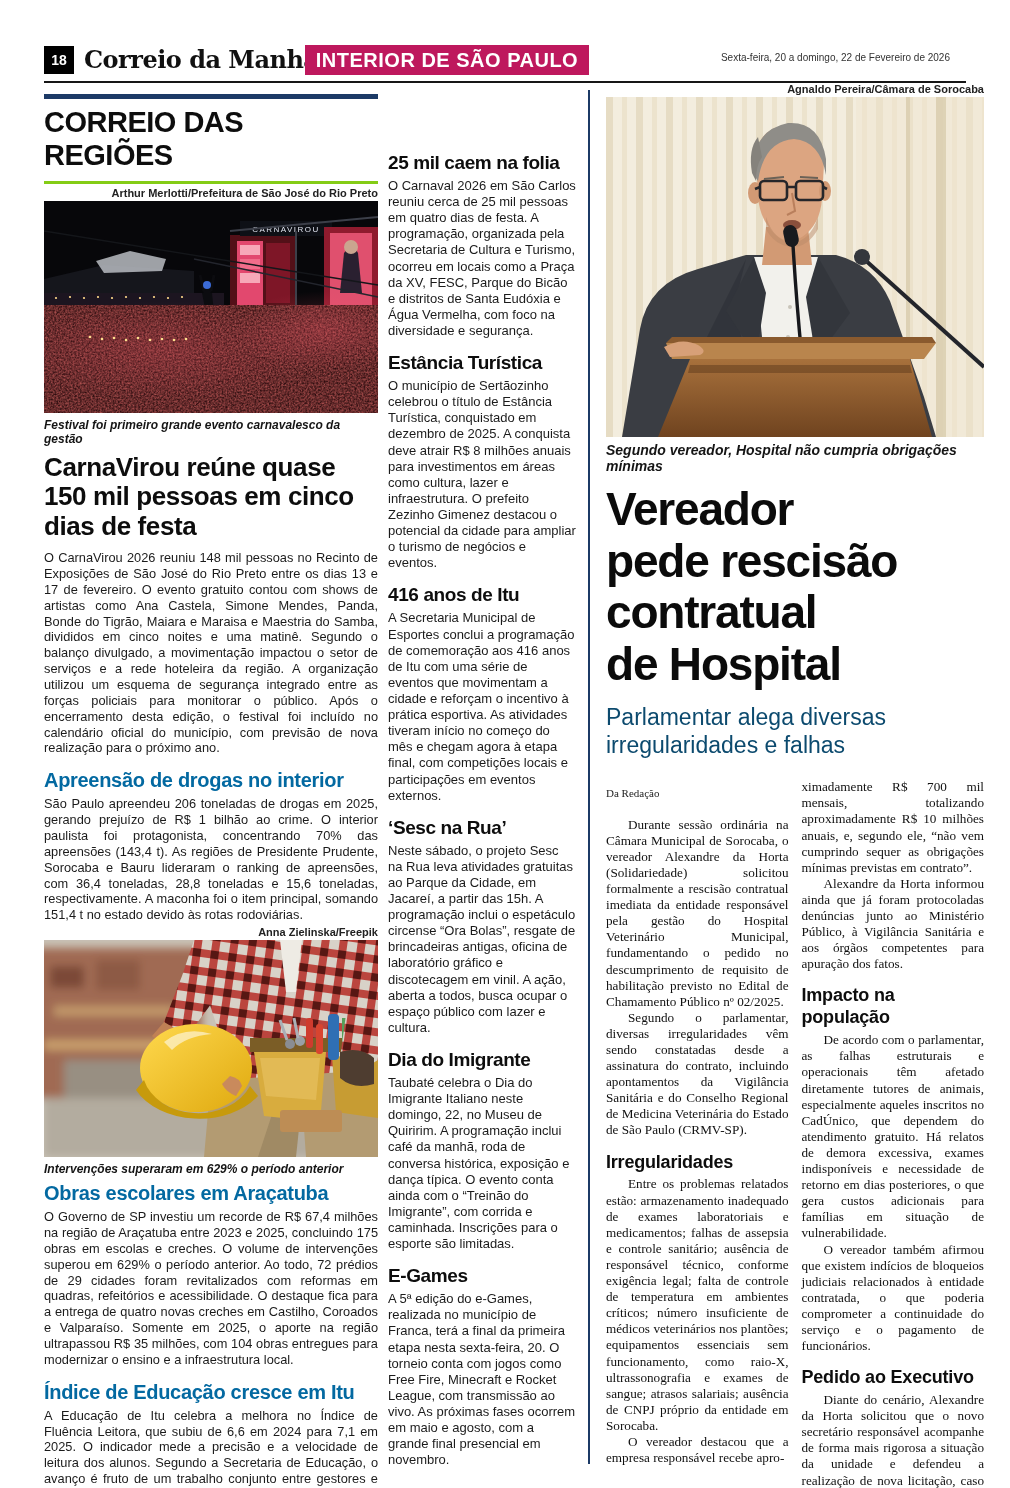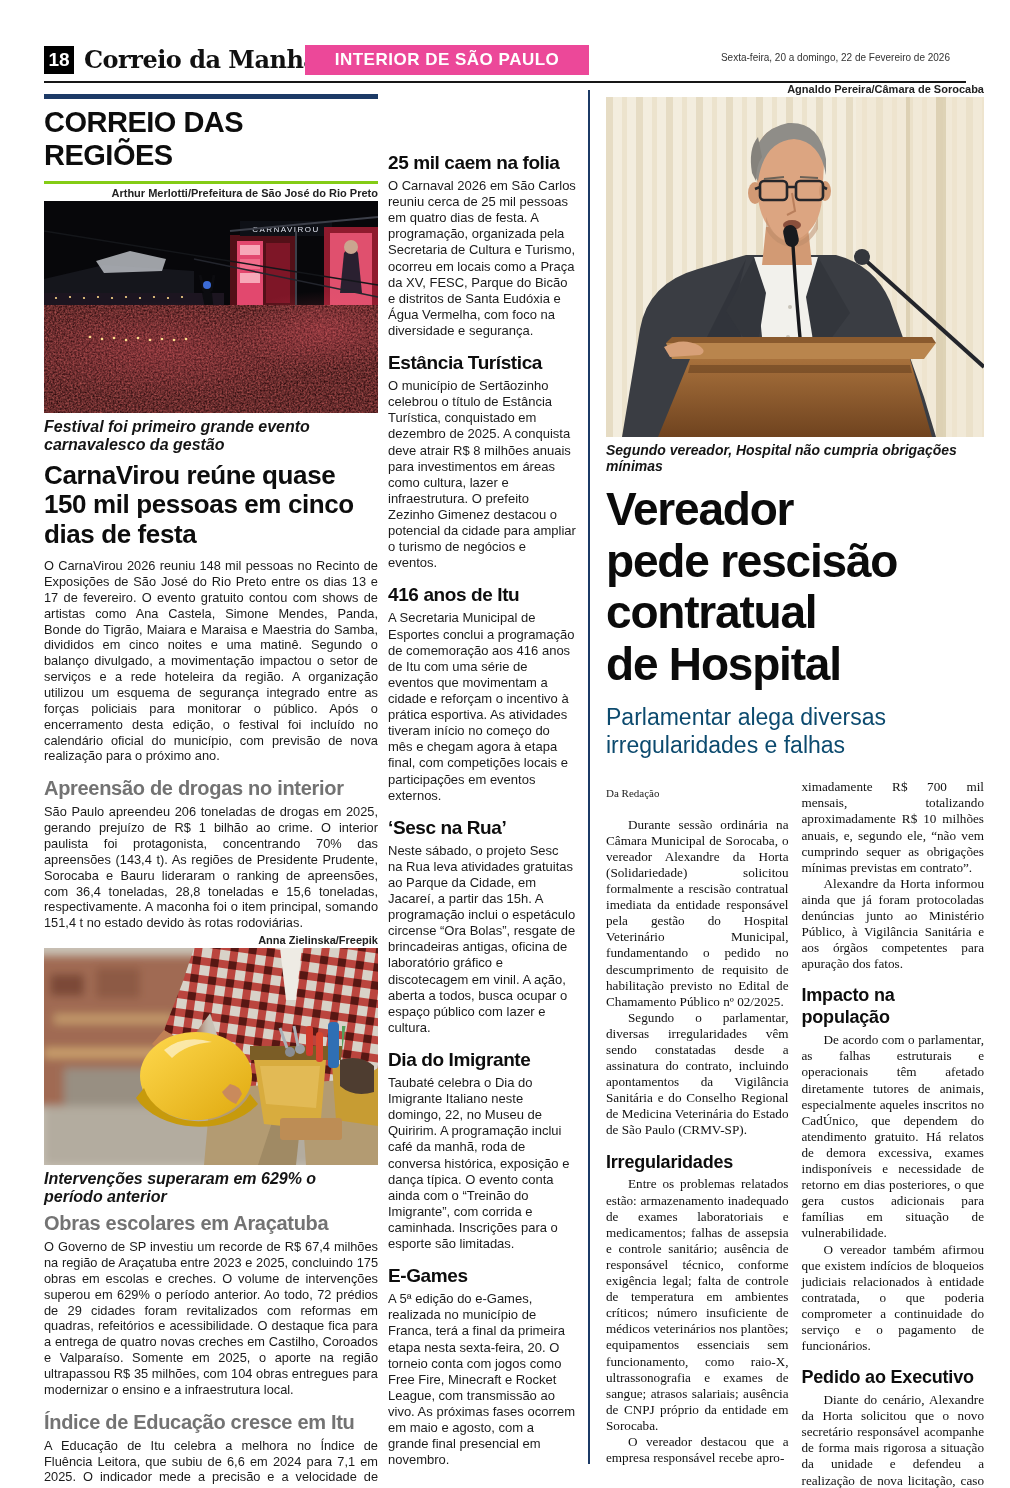--- a/index.html
+++ b/index.html
@@ -2,40 +2,40 @@
 <html><head>
 <meta charset="utf-8">
 <style>
   html,body{margin:0;padding:0;background:#e8e8e8;}
   .page{position:relative;width:1010px;height:1488px;background:#ffffff;margin:0 auto;
         overflow:hidden;font-family:"Liberation Sans",sans-serif;color:#1a1a1a;}
 
   
   .hdr{position:absolute;left:44px;right:44px;top:44px;height:36px;}
   .pagenum{position:absolute;left:0;top:2px;width:30px;height:28px;background:#000;color:#fff;
-           font-size:19px;font-weight:bold;display:flex;align-items:center;justify-content:center;}
+           font-size:14px;font-weight:bold;display:flex;align-items:center;justify-content:center;}
   .brand{position:absolute;left:40px;top:1px;font-family:"DejaVu Serif",serif;font-weight:bold;
          font-size:24px;letter-spacing:-.5px;color:#111;}
-  .banner{position:absolute;left:261px;top:1px;width:284px;height:30px;background:#ec4899;color:#fff;
-          font-size:17px;font-weight:bold;letter-spacing:.5px;text-align:center;line-height:30px;}
+  .banner{position:absolute;left:261px;top:1px;width:284px;height:30px;background:#be185d;color:#fff;
+          font-size:20px;font-weight:bold;letter-spacing:.5px;text-align:center;line-height:30px;}
   .edate{position:absolute;right:16px;top:8px;font-size:10px;color:#333;}
   .hdr-rule{position:absolute;left:44px;right:44px;top:81px;height:2px;background:#161616;}
 
   
   .credit{text-align:right;font-size:11px;font-weight:bold;color:#222;margin:3px 0 2px;}
-  .caption{font-style:italic;font-size:16px;font-weight:600;color:#151515;margin:5px 0 6px;}
+  .caption{font-style:italic;font-size:12px;font-weight:600;color:#151515;margin:5px 0 6px;}
   .ph{display:block;background:#eee;}
 
   
   .col-left{position:absolute;left:44px;top:94px;width:334px;}
   .regions-box{border-top:5px solid #1c3a66;border-bottom:3px solid #84cc16;padding:7px 0 9px;margin:0 0 2px;}
   .regions-box h1{margin:0;font-size:29px;font-weight:800;letter-spacing:-.5px;color:#0d0d0d;}
   .lead-headline{font-size:26px;line-height:1.13;font-weight:700;letter-spacing:-.4px;margin:7px 0 9px;color:#0d0d0d;}
   .body-sm{font-size:12.8px;line-height:1.24;margin:0;color:#1b1b1b;text-align:justify;}
-  .sub{font-size:20px;font-weight:700;letter-spacing:-.3px;margin:13px 0 4px;color:#737373;}
+  .sub{font-size:20px;font-weight:700;letter-spacing:-.3px;margin:13px 0 4px;color:#0369a1;}
 
   
   .col-mid{position:absolute;left:388px;top:152px;width:188px;}
   .brief h3{font-size:19px;font-weight:700;letter-spacing:-.4px;margin:0 0 4px;color:#0d0d0d;}
   .brief p{font-size:13px;line-height:1.24;margin:0 0 13px;color:#1b1b1b;}
 
   .vdiv{position:absolute;left:588px;top:90px;width:2px;height:1374px;background:#1c3a66;}
 
   
   .col-right{position:absolute;left:606px;top:80px;width:378px;}

